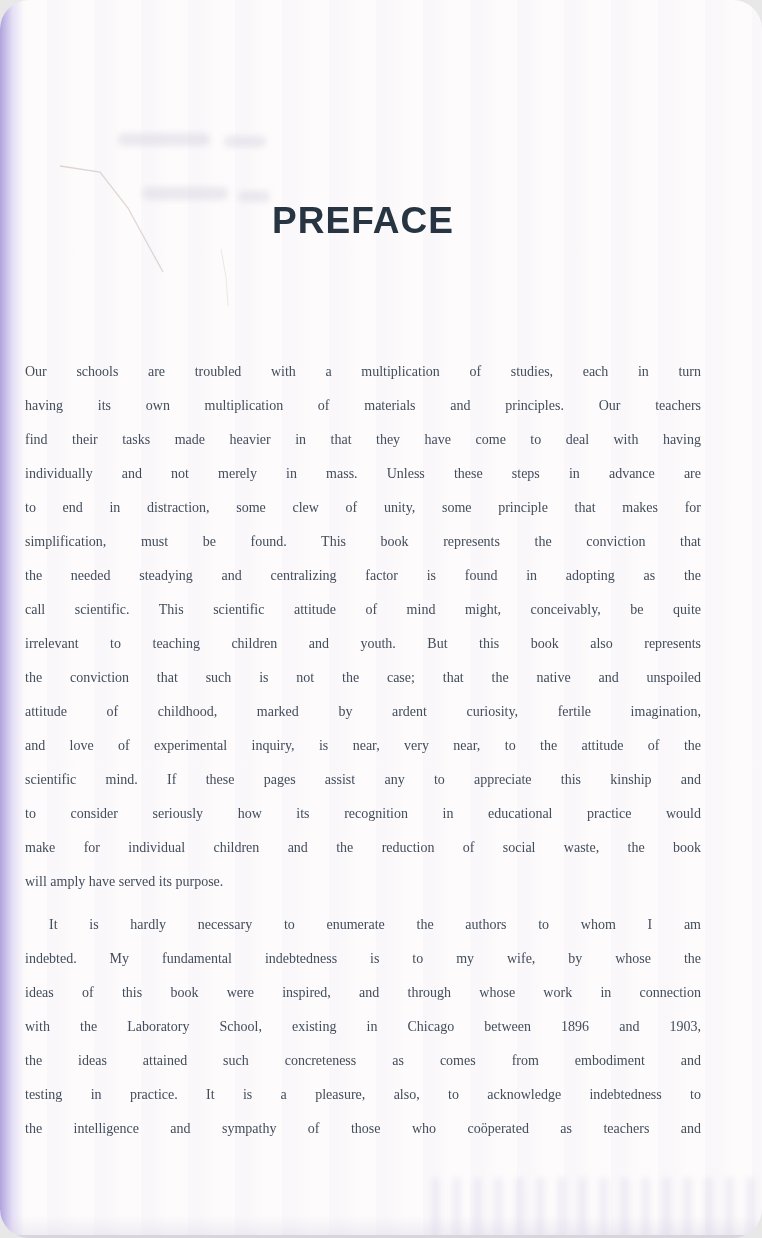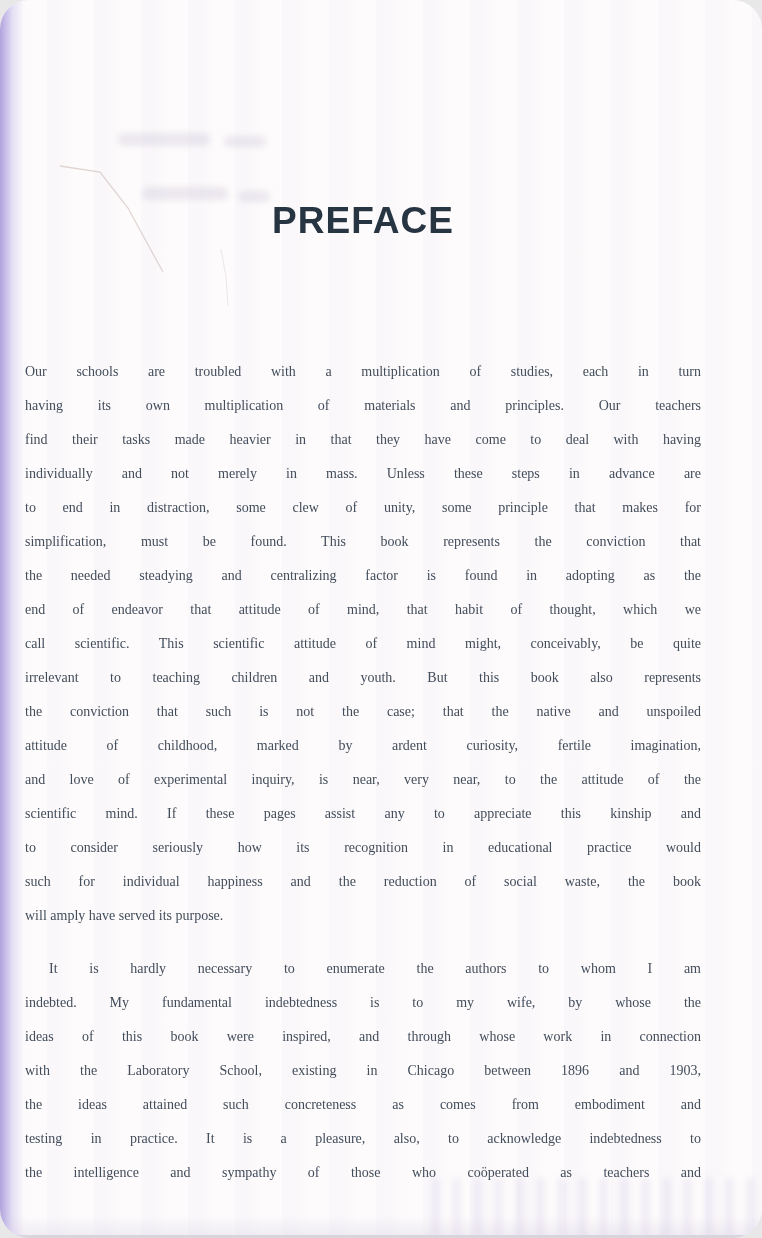--- a/index.html
+++ b/index.html
@@ -101,21 +101,21 @@
   .body-text {
     position: absolute;
     left: 25px;
     top: 355px;
     width: 676px;
     font-size: 14px;
     line-height: 34px;
     color: #424d5b;
   }
   .para { margin: 0; }
-  .para2 { margin-top: 19px; }
+  .para2 { margin-top: 9px; }
   .jline {
     text-align: justify;
     text-align-last: justify;
     white-space: normal;
   }
   .lastline {
     text-align: left;
   }
   .indent {
     padding-left: 24px;
@@ -144,29 +144,28 @@
 
   <div class="body-text">
     <div class="para">
       <div class="jline">Our schools are troubled with a multiplication of studies, each in turn</div>
       <div class="jline">having its own multiplication of materials and principles. Our teachers</div>
       <div class="jline">find their tasks made heavier in that they have come to deal with having</div>
       <div class="jline">individually and not merely in mass. Unless these steps in advance are</div>
       <div class="jline">to end in distraction, some clew of unity, some principle that makes for</div>
       <div class="jline">simplification, must be found. This book represents the conviction that</div>
       <div class="jline">the needed steadying and centralizing factor is found in adopting as the</div>
-      <div class="jline">end of endeavor that attitude of mind, that habit of thought, which we</div>
       <div class="jline">call scientific. This scientific attitude of mind might, conceivably, be quite</div>
       <div class="jline">irrelevant to teaching children and youth. But this book also represents</div>
       <div class="jline">the conviction that such is not the case; that the native and unspoiled</div>
       <div class="jline">attitude of childhood, marked by ardent curiosity, fertile imagination,</div>
       <div class="jline">and love of experimental inquiry, is near, very near, to the attitude of the</div>
       <div class="jline">scientific mind. If these pages assist any to appreciate this kinship and</div>
       <div class="jline">to consider seriously how its recognition in educational practice would</div>
-      <div class="jline">such for individual happiness and the reduction of social waste, the book</div>
+      <div class="jline">make for individual children and the reduction of social waste, the book</div>
       <div class="lastline">will amply have served its purpose.</div>
     </div>
     <div class="para para2">
       <div class="jline indent">It is hardly necessary to enumerate the authors to whom I am</div>
       <div class="jline">indebted. My fundamental indebtedness is to my wife, by whose the</div>
       <div class="jline">ideas of this book were inspired, and through whose work in connection</div>
       <div class="jline">with the Laboratory School, existing in Chicago between 1896 and 1903,</div>
       <div class="jline">the ideas attained such concreteness as comes from embodiment and</div>
       <div class="jline">testing in practice. It is a pleasure, also, to acknowledge indebtedness to</div>
       <div class="jline">the intelligence and sympathy of those who coöperated as teachers and</div>

